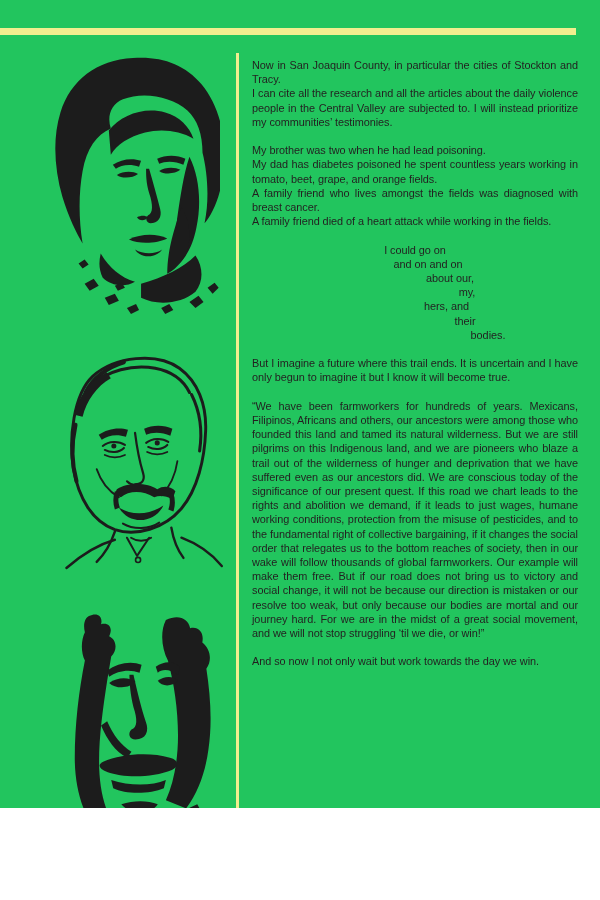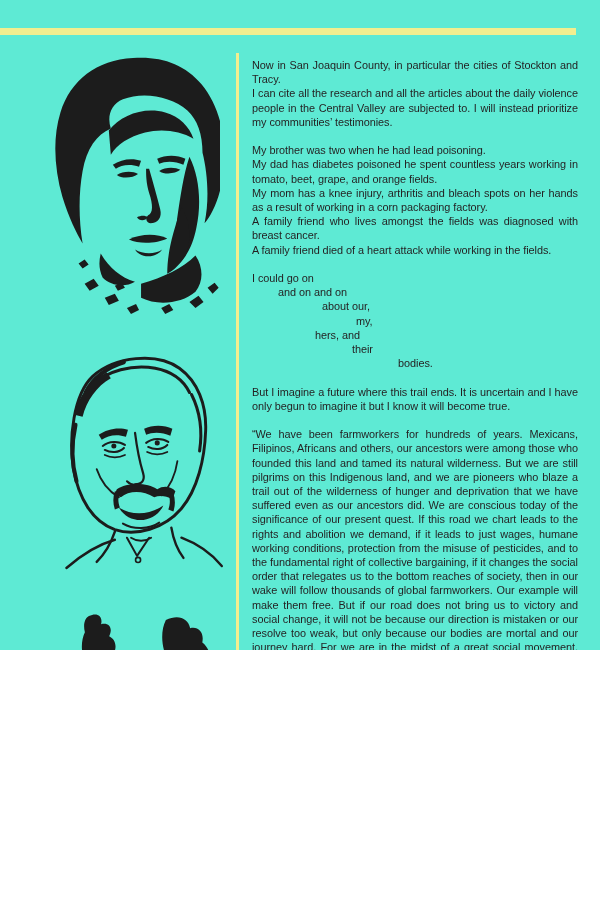--- a/index.html
+++ b/index.html
@@ -1,37 +1,37 @@
 <!DOCTYPE html>
 <html><head>
 <meta charset="utf-8">
 <style>
   html,body { margin:0; padding:0; background:#ffffff; }
   body { width:600px; height:900px; font-family:"Liberation Sans", sans-serif; }
-  .page { position:relative; width:600px; height:650px; background:#5eead4; overflow:hidden; }
+  .page { position:relative; width:600px; height:808px; background:#22c55e; overflow:hidden; }
 
   
   .rule-top    { position:absolute; left:0; top:28px;  width:576px; height:7px; background:#f2ee8f; }
   .rule-bottom { position:absolute; left:0; top:864px; width:596px; height:8px; background:#f2ee8f; }
   .vrule       { position:absolute; left:236px; top:53px; width:3px; height:778px; background:#f2ee8f; }
 
   
   .art { position:absolute; margin:0; padding:0; }
   .art svg { display:block; width:100%; height:100%; }
   .art-1 { left:48px;  top:56px;  width:172px; height:262px; }
   .art-2 { left:30px;  top:340px; width:202px; height:230px; }
   .art-3 { left:36px;  top:610px; width:198px; height:248px; }
 
   
   .text-col { position:absolute; left:252px; top:58px; width:326px;
               font-size:10.9px; line-height:14.2px; color:#231f20;
               letter-spacing:-0.05px; }
   .group { margin:0 0 14.2px 0; }
   .jpara { text-align:justify; }
-  .poem-line { white-space:pre; }
+  .poem-line { white-space:pre;text-align:center; }
 </style>
 </head>
 <body>
 
 <div class="page">
 
   <div class="rule-top"></div>
   <div class="vrule"></div>
   <div class="rule-bottom"></div>
 
@@ -122,21 +122,20 @@
   <main class="text-col">
 
     <div class="group">
       <div class="jpara">Now in San Joaquin County, in particular the cities of Stockton and Tracy.</div>
       <div class="jpara">I can cite all the research and all the articles about the daily violence people in the Central Valley are subjected to. I will instead prioritize my communities’ testimonies.</div>
     </div>
 
     <div class="group">
       <div class="jpara">My brother was two when he had lead poisoning.</div>
       <div class="jpara">My dad has diabetes poisoned he spent countless years working in tomato, beet, grape, and orange fields.</div>
-      <div class="jpara">My mom has a knee injury, arthritis and bleach spots on her hands as a result of working in a corn packaging factory.</div>
       <div class="jpara">A family friend who lives amongst the fields was diagnosed with breast cancer.</div>
       <div class="jpara">A family friend died of a heart attack while working in the fields.</div>
     </div>
 
     <div class="group">
       <div class="poem-line" style="margin-left:0">I could go on</div>
       <div class="poem-line" style="margin-left:26px">and on and on</div>
       <div class="poem-line" style="margin-left:70px">about our,</div>
       <div class="poem-line" style="margin-left:104px">my,</div>
       <div class="poem-line" style="margin-left:63px">hers, and</div>

